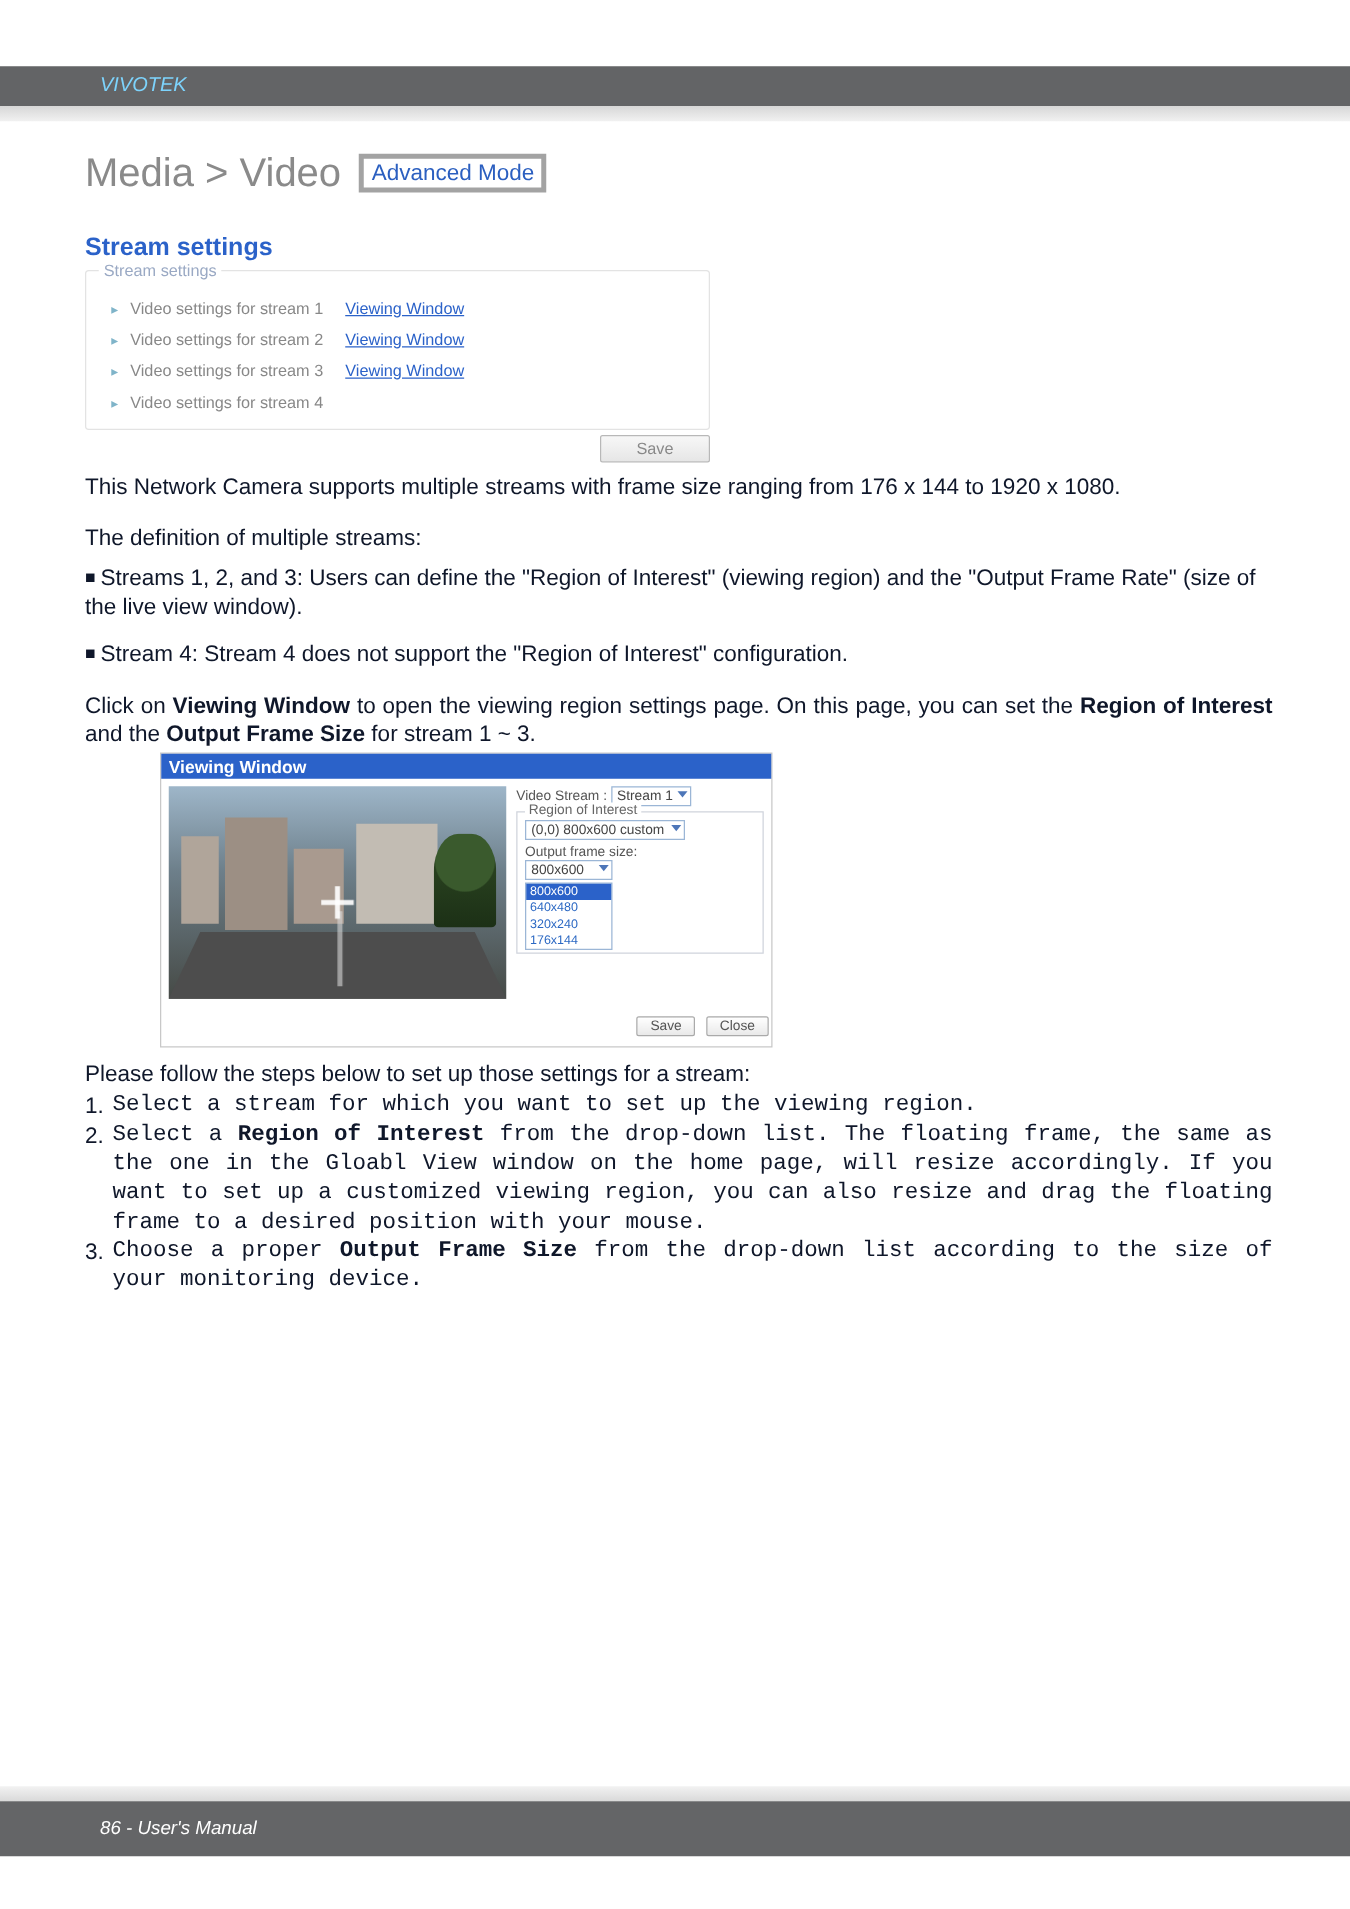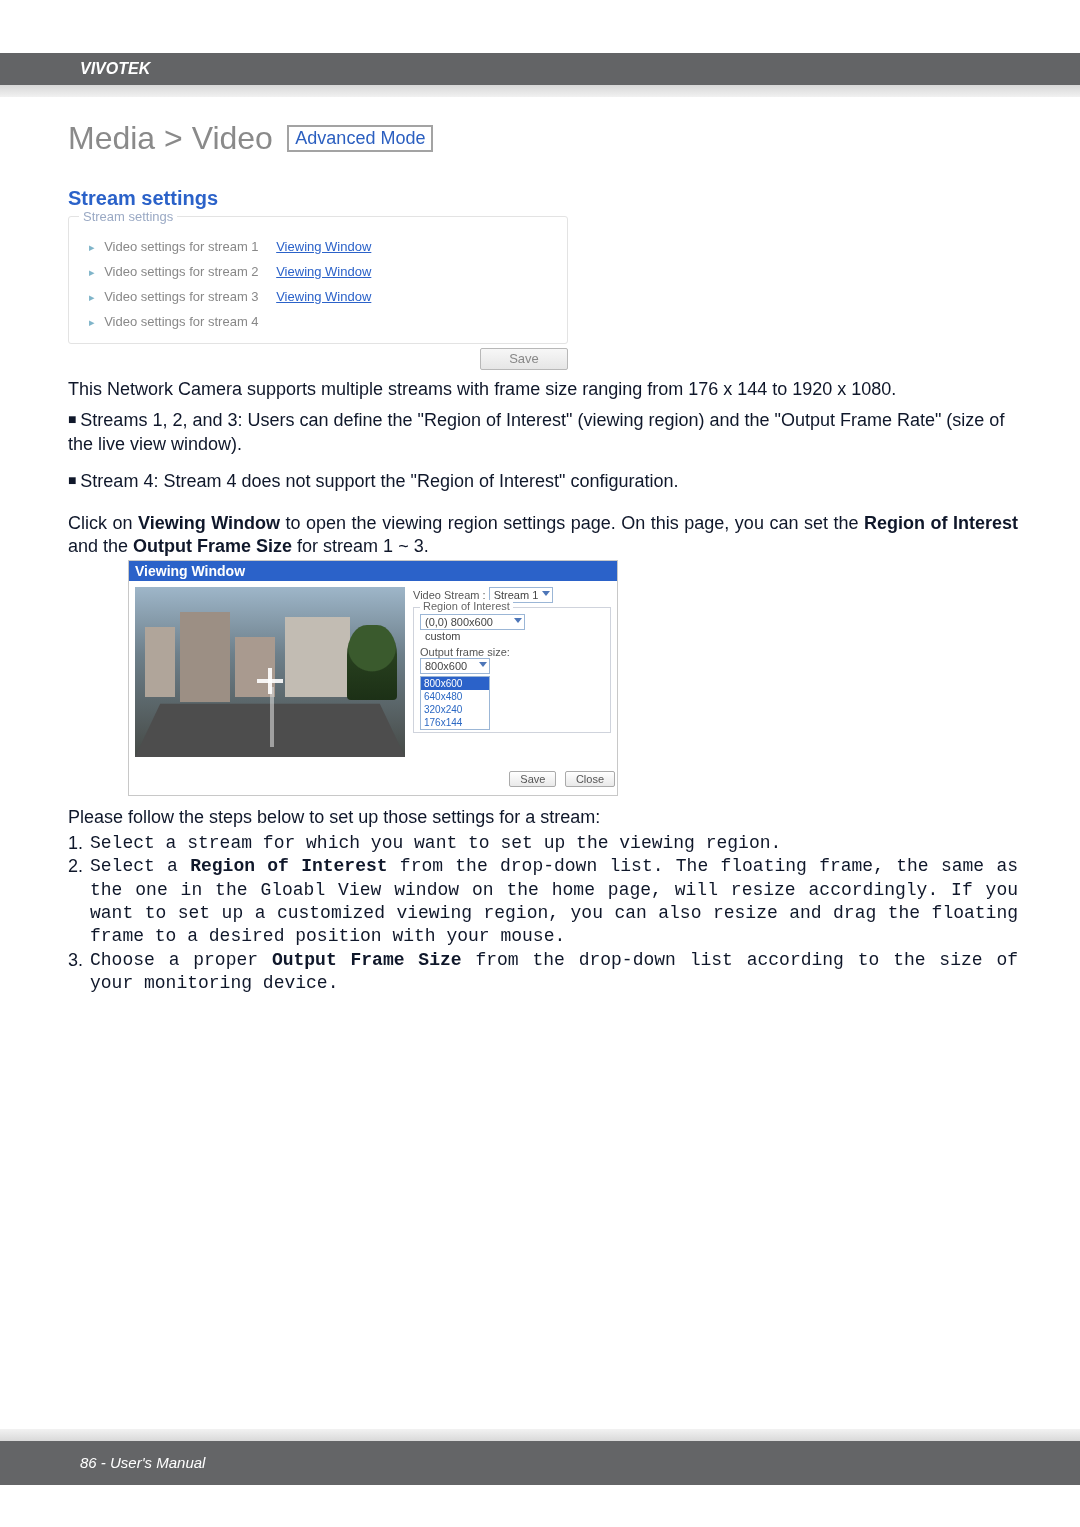--- a/index.html
+++ b/index.html
@@ -15,23 +15,23 @@
     width: 1080px;
     height: 1527px;
     position: relative;
     background: #fff;
   }
   .header-bar {
     position: absolute;
     top: 53px; left: 0; right: 0;
     height: 32px;
     background: #636466;
-    color: #ffffff;
+    color: #7dd3fc;
     font-style: italic;
-    font-weight: bold;
+    font-weight: normal;
     font-size: 16px;
     padding-left: 80px;
     line-height: 32px;
   }
   .gray-stripe {
     position: absolute;
     top: 85px; left: 0; right: 0;
     height: 12px;
     background: linear-gradient(#d7d7d7, #f1f1f1);
   }
@@ -43,21 +43,21 @@
   }
   .h1 {
     font-size: 32px;
     color: #8a8a8a;
     font-weight: normal;
     display: inline-block;
     vertical-align: middle;
   }
   .mode-badge {
     display: inline-block;
-    border: 2px solid #a3a3a3;
+    border: 4px solid #a3a3a3;
     color: #2b5fc0;
     font-size: 18px;
     padding: 1px 6px;
     margin-left: 10px;
     vertical-align: middle;
     background: #fff;
   }
   .h2 {
     color: #2b62c9;
     font-weight: bold;
@@ -181,21 +181,21 @@
   .sel {
     border:1px solid #9bb6d6; background:#fff; color:#444;
     font-size:11px; padding:0 14px 0 4px; height:16px; line-height:14px;
     display:inline-block; position:relative;
   }
   .sel::after {
     content:""; position:absolute; right:2px; top:3px;
     border-left:4px solid transparent; border-right:4px solid transparent;
     border-top:5px solid #4d76b8;
   }
-  .sel.wide { width: 105px; }
+  .sel.wide { width: 128px; }
   .fs-frame { border:1px solid #cfd3dc; padding: 6px 6px 2px 6px; position:relative; margin-top:4px;}
   .fs-legend { position:absolute; top:-8px; left:6px; background:#fff; padding:0 3px; font-size:11px; color:#666;}
   .sel-list {
     border:1px solid #9bb6d6; width:70px; font-size:10px; background:#fff;
     margin-top:2px;
   }
   .sel-list div { padding:0 3px; color:#2b68c3; line-height:13px;}
   .sel-list .sel-on { background:#2b62c9; color:#fff;}
   .vw-btns { text-align:right; padding: 6px 0 8px 0;}
   .mini-btn {
@@ -265,20 +265,21 @@
         <span class="arrow-ico">▸</span>
         <span>Video settings for stream 4</span>
       </div>
     </div>
     <div class="save-btn-row">
       <span class="save-btn">Save</span>
     </div>
 
     <div class="body-text">This Network Camera supports multiple streams with frame size ranging from 176 x 144 to 1920 x 1080.</div>
 
+    <div class="body-text" style="margin-top:18px">The definition of multiple streams:</div>
     <div class="body-text bullet">
       <span class="bullet-sq"></span><span>Streams 1, 2, and 3: Users can define the "Region of Interest" (viewing region) and the "Output Frame Rate" (size of the live view window).</span>
     </div>
     <div class="body-text bullet" style="margin-top:14px">
       <span class="bullet-sq"></span><span>Stream 4: Stream 4 does not support the "Region of Interest" configuration.</span>
     </div>
 
     <div class="body-text justify" style="margin-top:18px">
       <span>Click on </span><b>Viewing Window</b><span> to open the viewing region settings page. On this page, you can set the </span><b>Region of Interest</b><span> and the </span><b>Output Frame Size</b><span> for stream 1 ~ 3.</span>
     </div>

